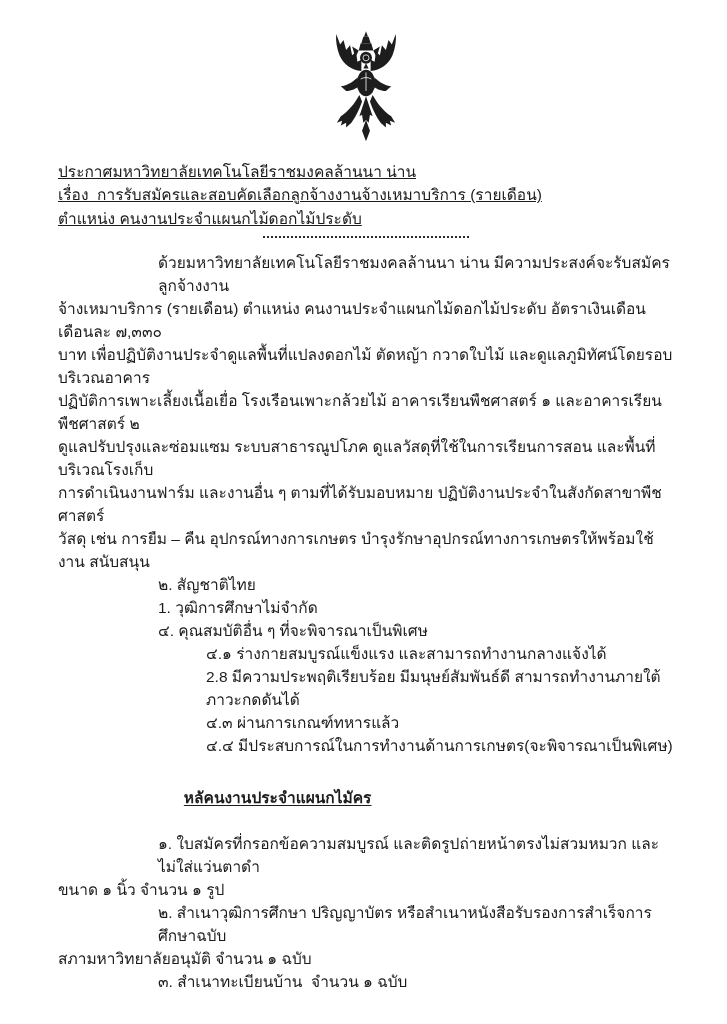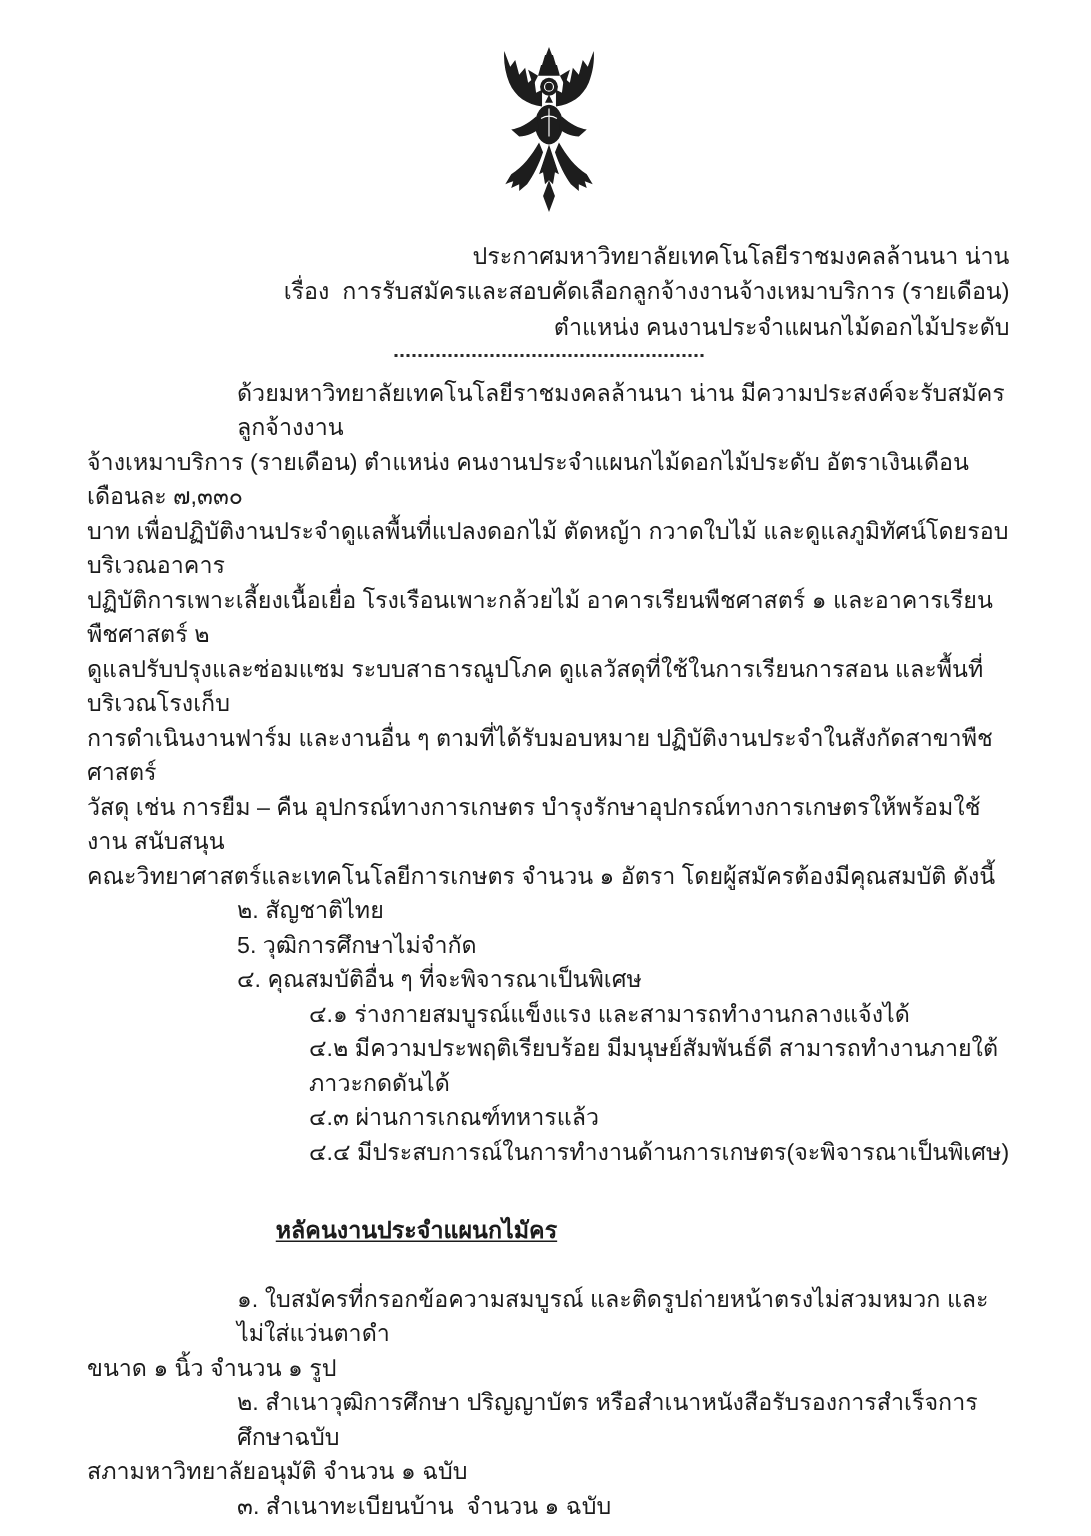--- a/index.html
+++ b/index.html
@@ -9,21 +9,21 @@
     background:#ffffff;
     color:#1c1c1c;
     font-family:"Liberation Sans","DejaVu Sans",sans-serif;
     font-size:15.5px;
     box-sizing:border-box;
     padding:0 54px 0 58px;
     overflow:hidden;
   }
   .emblem{width:106px;margin:30px auto 4px;}
   .emblem svg{display:block;width:100%;height:auto;}
-  .title-block div{text-align:right;line-height:23.5px;white-space:pre-wrap;}
+  .title-block div{text-align:left;line-height:23.5px;white-space:pre-wrap;text-decoration:underline;}
   .dots{width:206px;height:2px;margin:4px auto 13px;border-bottom:2px dotted #2a2a2a;}
   .line{line-height:23px;white-space:pre-wrap;}
   .ind{padding-left:100px;}
   .ind2{padding-left:148px;}
   .hline{margin-top:6px;}
   .heading{font-weight:bold;text-decoration:underline;text-underline-offset:2px;}
 </style>
 </head>
 <body>
 
@@ -66,27 +66,26 @@
   <div class="dots"></div>
 
   <div class="body-text">
     <div class="line ind">ด้วยมหาวิทยาลัยเทคโนโลยีราชมงคลล้านนา น่าน มีความประสงค์จะรับสมัครลูกจ้างงาน</div>
     <div class="line">จ้างเหมาบริการ (รายเดือน) ตำแหน่ง คนงานประจำแผนกไม้ดอกไม้ประดับ อัตราเงินเดือน เดือนละ ๗,๓๓๐</div>
     <div class="line">บาท เพื่อปฏิบัติงานประจำดูแลพื้นที่แปลงดอกไม้ ตัดหญ้า กวาดใบไม้ และดูแลภูมิทัศน์โดยรอบบริเวณอาคาร</div>
     <div class="line">ปฏิบัติการเพาะเลี้ยงเนื้อเยื่อ โรงเรือนเพาะกล้วยไม้ อาคารเรียนพืชศาสตร์ ๑ และอาคารเรียนพืชศาสตร์ ๒</div>
     <div class="line">ดูแลปรับปรุงและซ่อมแซม ระบบสาธารณูปโภค ดูแลวัสดุที่ใช้ในการเรียนการสอน และพื้นที่บริเวณโรงเก็บ</div>
     <div class="line">การดำเนินงานฟาร์ม และงานอื่น ๆ ตามที่ได้รับมอบหมาย ปฏิบัติงานประจำในสังกัดสาขาพืชศาสตร์</div>
     <div class="line">วัสดุ เช่น การยืม – คืน อุปกรณ์ทางการเกษตร บำรุงรักษาอุปกรณ์ทางการเกษตรให้พร้อมใช้งาน สนับสนุน</div>
-    <div class="line">คณะวิทยาศาสตร์และเทคโนโลยีการเกษตร จำนวน ๑ อัตรา โดยผู้สมัครต้องมีคุณสมบัติ ดังนี้</div>
 
     <div class="line ind">๒. สัญชาติไทย</div>
-    <div class="line ind">5. วุฒิการศึกษาไม่จำกัด</div>
+    <div class="line ind">1. วุฒิการศึกษาไม่จำกัด</div>
     <div class="line ind">๔. คุณสมบัติอื่น ๆ ที่จะพิจารณาเป็นพิเศษ</div>
     <div class="line ind2">๔.๑ ร่างกายสมบูรณ์แข็งแรง และสามารถทำงานกลางแจ้งได้</div>
-    <div class="line ind2">๔.๒ มีความประพฤติเรียบร้อย มีมนุษย์สัมพันธ์ดี สามารถทำงานภายใต้ภาวะกดดันได้</div>
+    <div class="line ind2">2.8 มีความประพฤติเรียบร้อย มีมนุษย์สัมพันธ์ดี สามารถทำงานภายใต้ภาวะกดดันได้</div>
     <div class="line ind2">๔.๓ ผ่านการเกณฑ์ทหารแล้ว</div>
     <div class="line ind2">๔.๔ มีประสบการณ์ในการทำงานด้านการเกษตร(จะพิจารณาเป็นพิเศษ)</div>
 
     <div class="line ind hline">
       <span class="heading">หลัคนงานประจำแผนกไมัคร</span>
     </div>
 
     <div class="line ind">๑. ใบสมัครที่กรอกข้อความสมบูรณ์ และติดรูปถ่ายหน้าตรงไม่สวมหมวก และไม่ใส่แว่นตาดำ</div>
     <div class="line">ขนาด ๑ นิ้ว จำนวน ๑ รูป</div>
     <div class="line ind">๒. สำเนาวุฒิการศึกษา ปริญญาบัตร หรือสำเนาหนังสือรับรองการสำเร็จการศึกษาฉบับ</div>

